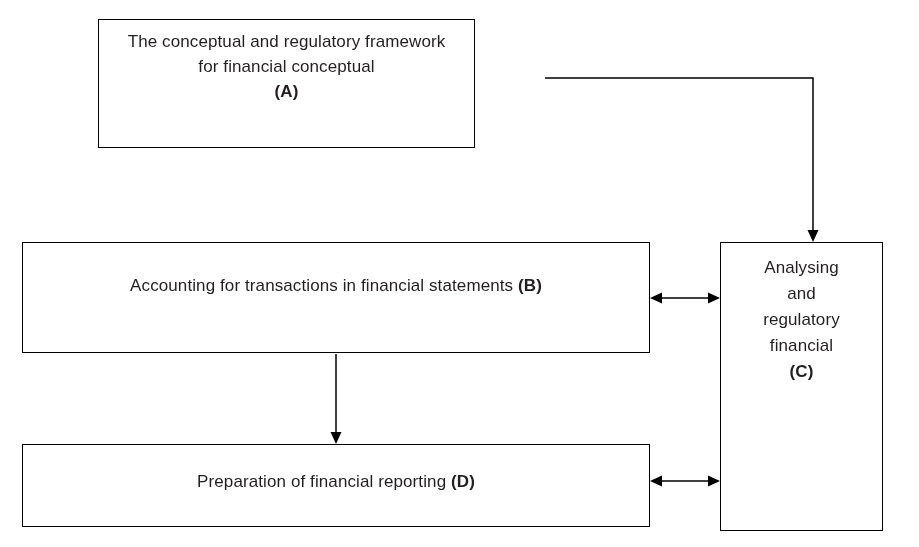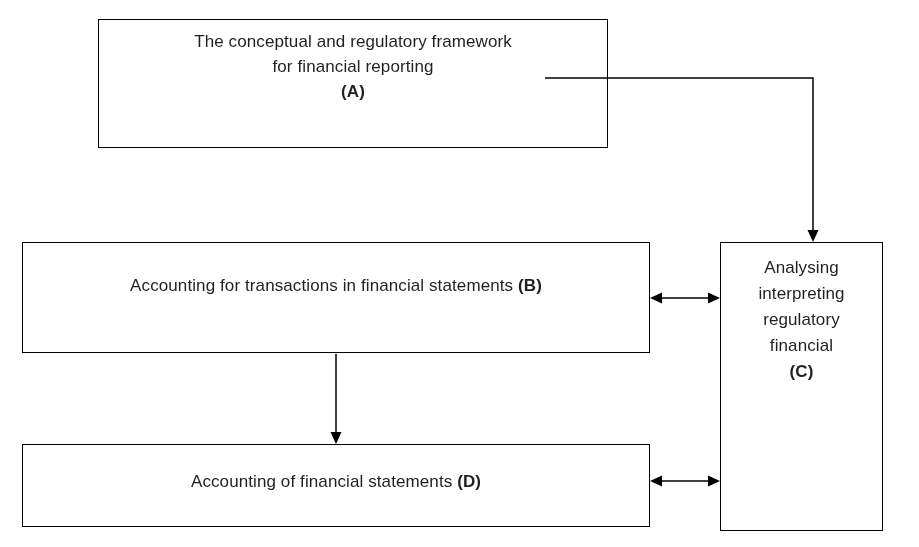--- a/index.html
+++ b/index.html
@@ -27,21 +27,21 @@
   }
   .box .line {
     line-height: 25px;
   }
   .code {
     font-weight: bold;
   }
   .box-a {
     left: 98px;
     top: 19px;
-    width: 510px;
+    width: 377px;
     height: 129px;
     padding-top: 9px;
   }
   .box-b {
     left: 22px;
     top: 242px;
     width: 628px;
     height: 111px;
     display: flex;
     align-items: center;
@@ -87,38 +87,38 @@
     stroke: none;
   }
 </style>
 </head>
 <body>
 
 <div class="canvas">
 
   <div class="box box-a">
     <div class="line">The conceptual and regulatory framework</div>
-    <div class="line">for financial reporting</div>
+    <div class="line">for financial conceptual</div>
     <div class="line code">(A)</div>
   </div>
 
   <div class="box box-b">
     <div class="line"><span>Accounting for transactions in financial statements</span> <span class="code">(B)</span></div>
   </div>
 
   <div class="box box-c">
     <div class="line">Analysing</div>
-    <div class="line">interpreting</div>
+    <div class="line">and</div>
     <div class="line">regulatory</div>
     <div class="line">financial</div>
     <div class="line code">(C)</div>
   </div>
 
   <div class="box box-d">
-    <div class="line"><span>Accounting of financial statements</span> <span class="code">(D)</span></div>
+    <div class="line"><span>Preparation of financial reporting</span> <span class="code">(D)</span></div>
   </div>
 
   <svg class="connector-layer" viewBox="0 0 919 547" xmlns="http://www.w3.org/2000/svg">
 
     <g>
       <path d="M545,78 H813 V230"></path>
       <polygon points="807.5,230 818.5,230 813,242"></polygon>
     </g>
 
     <g>

